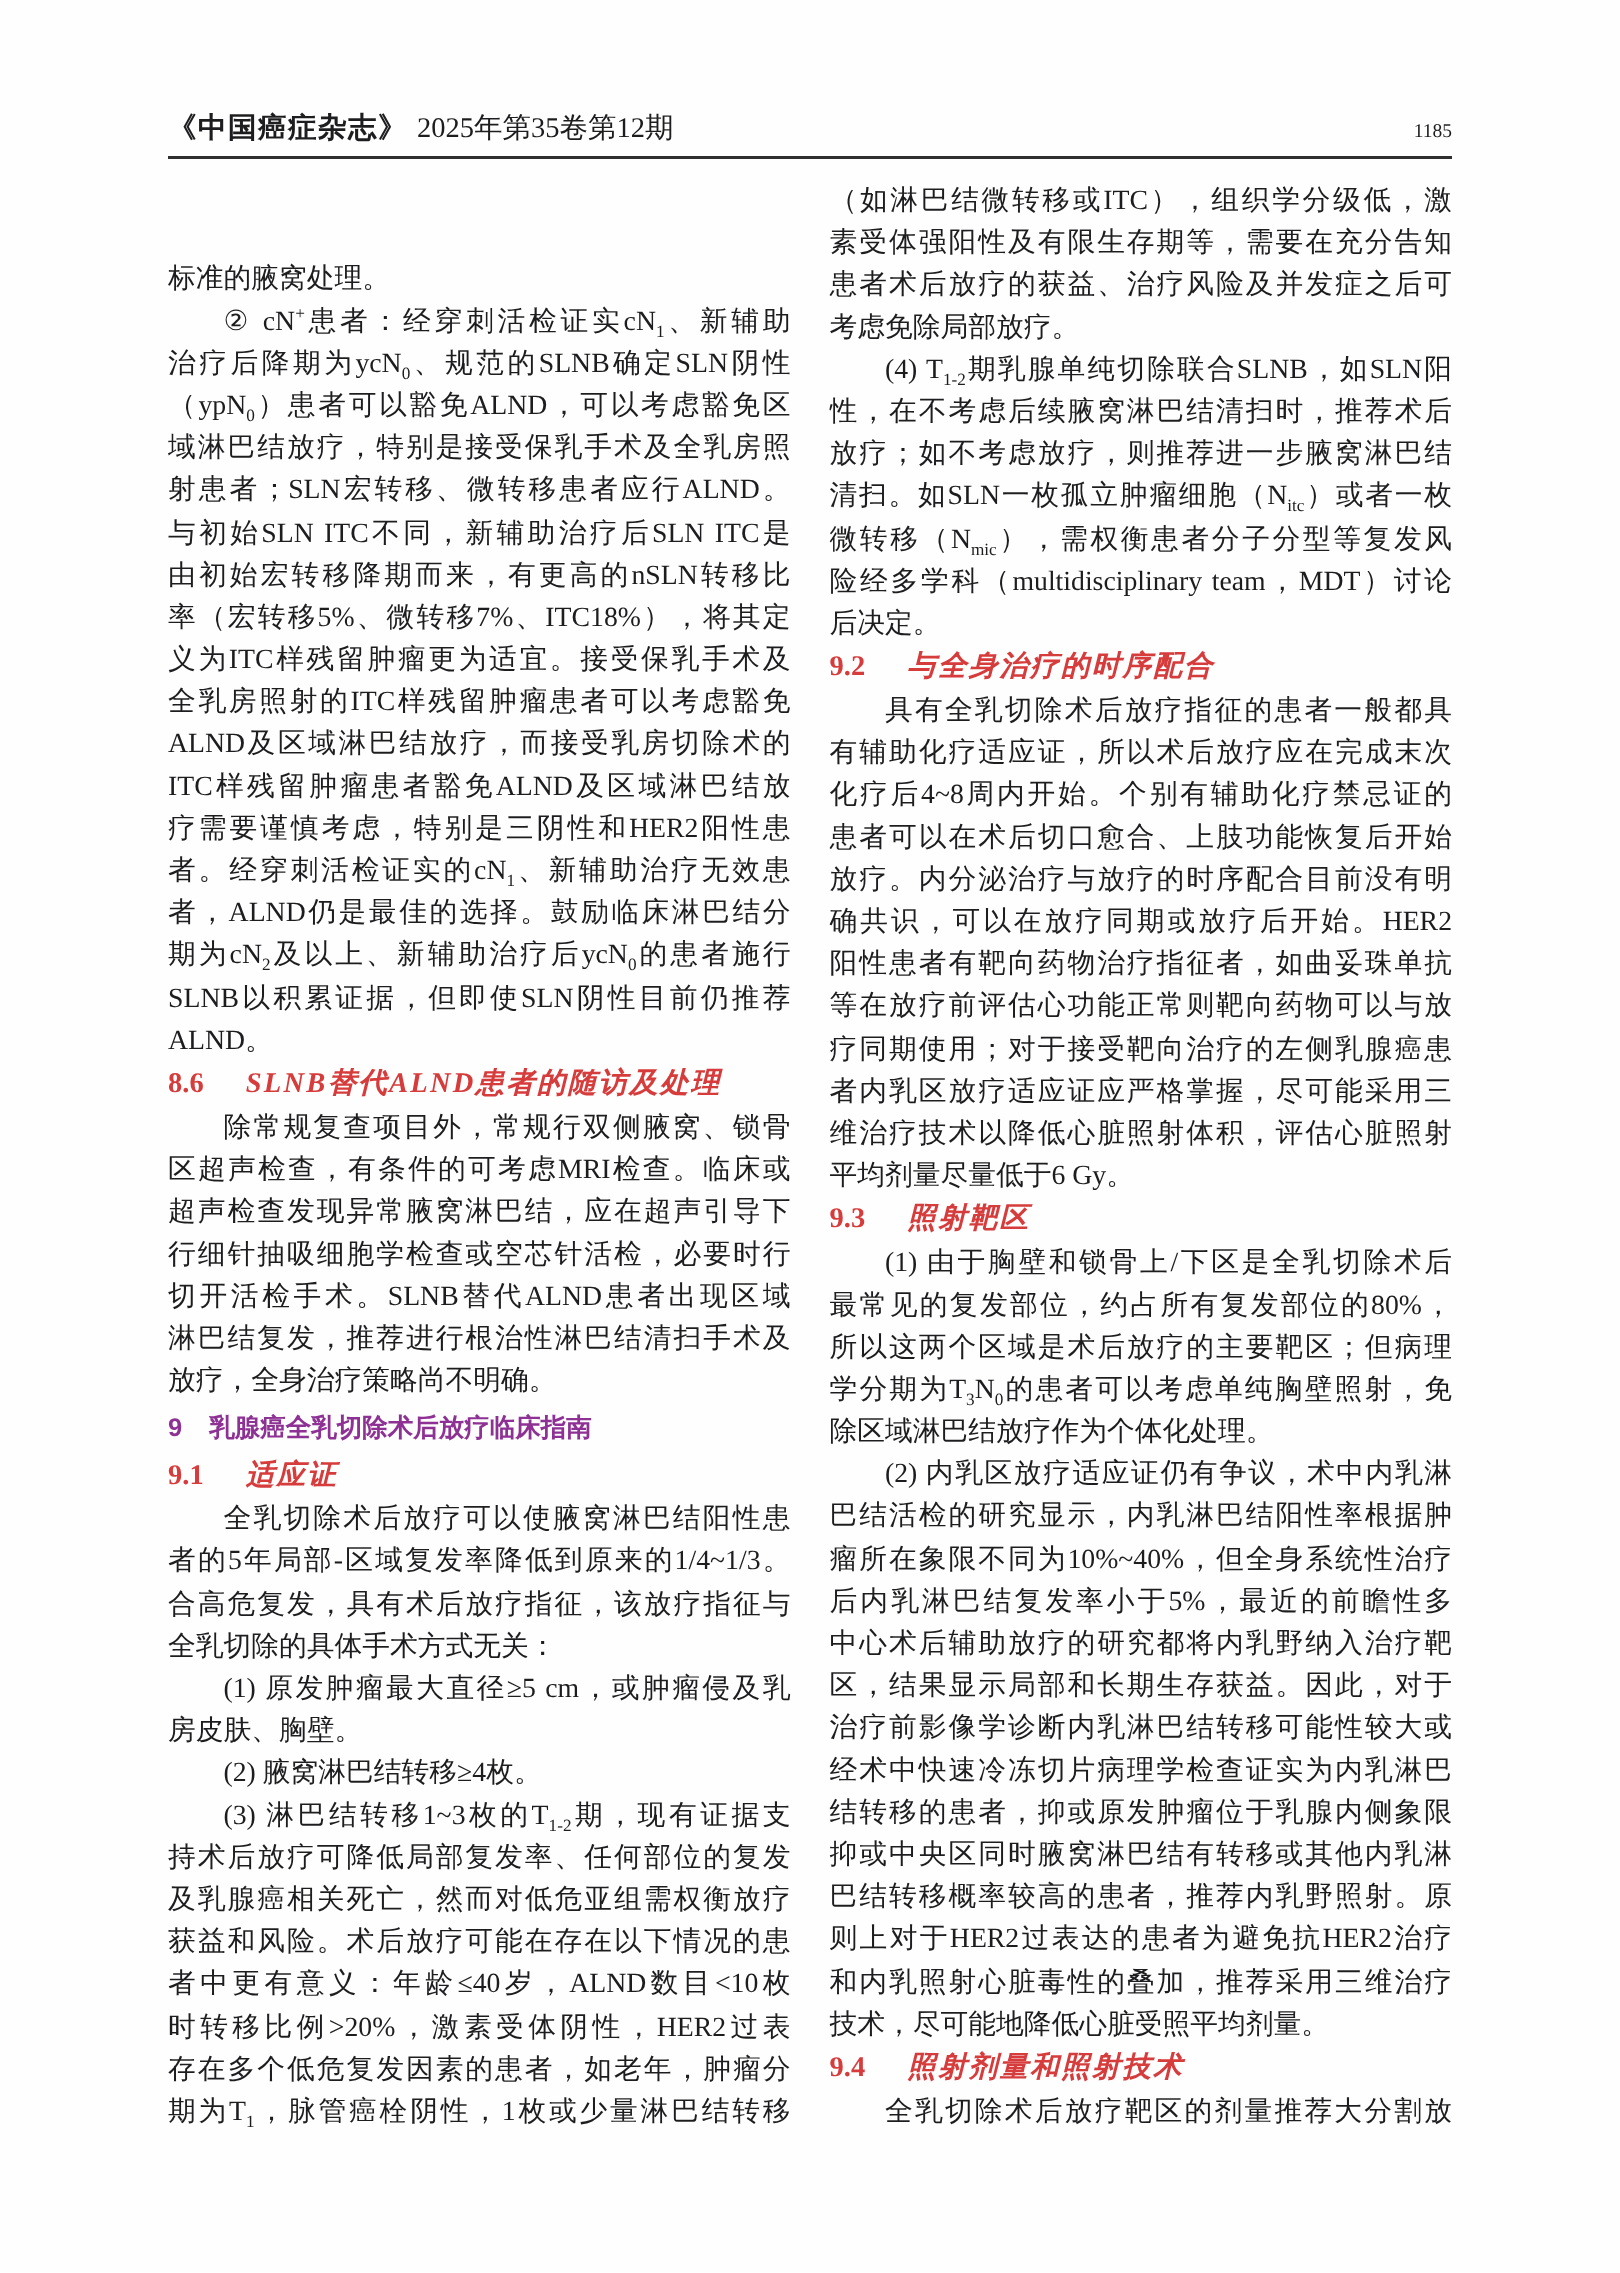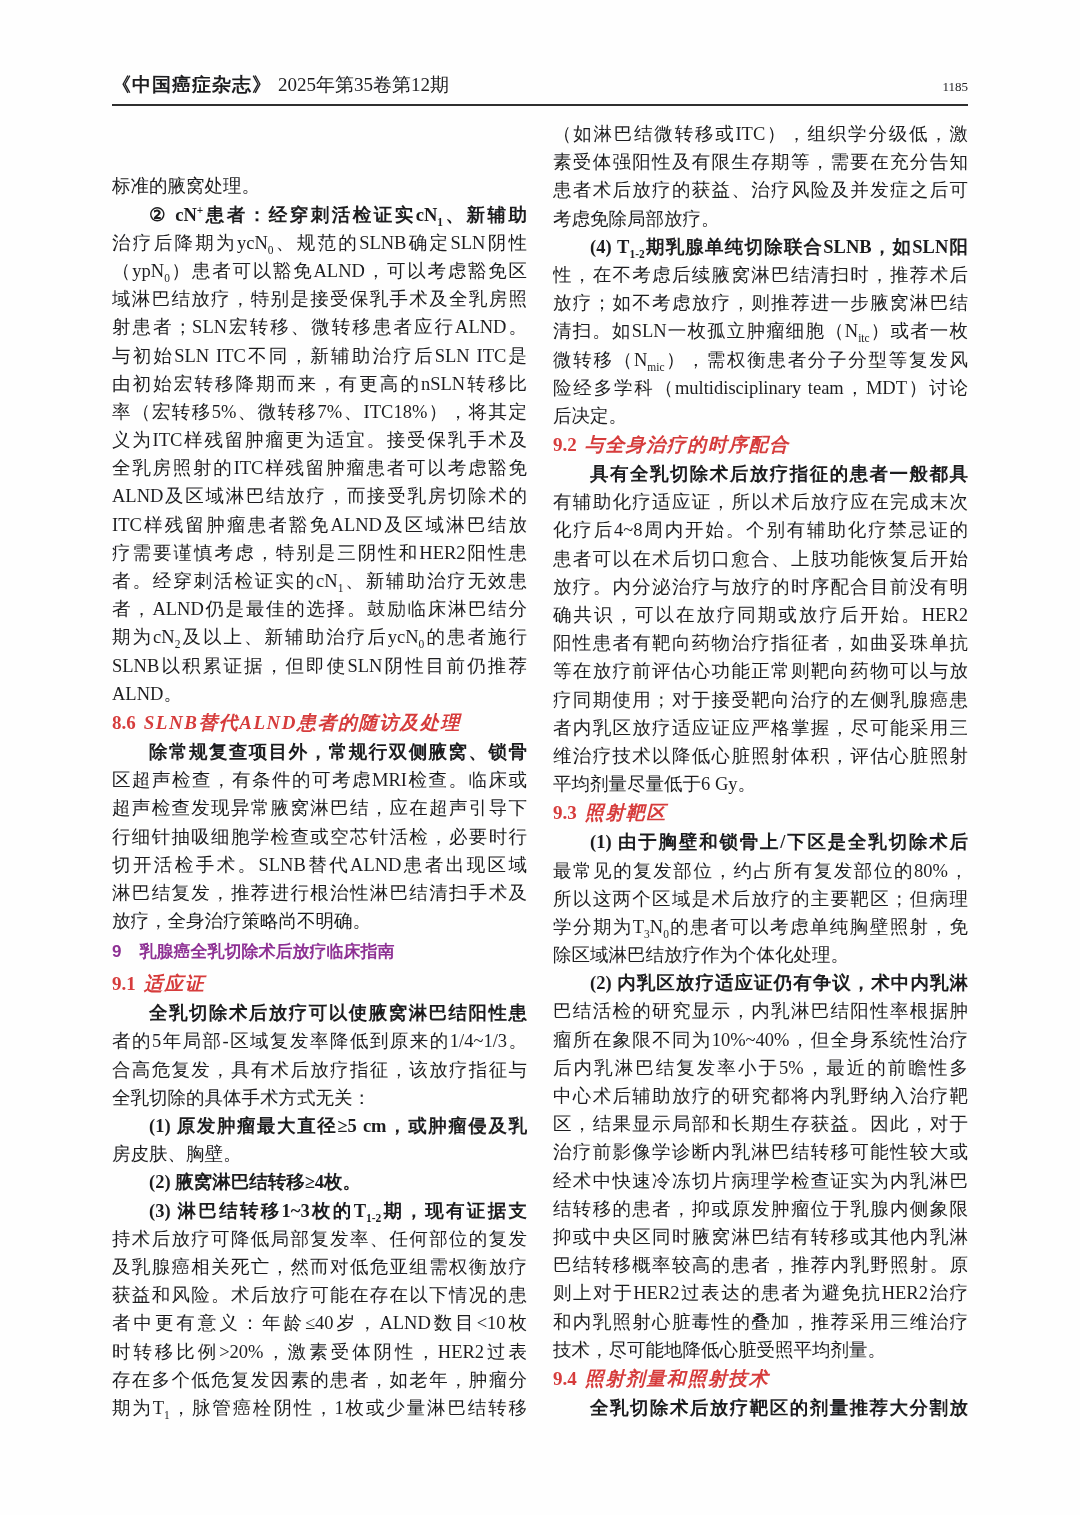--- a/index.html
+++ b/index.html
@@ -48,32 +48,32 @@
   .col { width: 415px; }
   .line {
     font-size: 18.5px;
     line-height: 28.2px;
     height: 28.2px;
     overflow: hidden;
     color: var(--ink);
   }
   .line.j { text-align: justify; text-align-last: justify; }
   .line.jl { text-align: left; }
-  .line.indent { text-indent: 2em; font-weight: bold; }
+  .line.indent { text-indent: 2em; }
   sub { font-size: 0.62em; line-height: 0; }
   sup { font-size: 0.62em; line-height: 0; }
   .h2 {
     height: 30px;
     line-height: 30px;
     overflow: hidden;
     color: var(--red);
     font-size: 19px;
     white-space: nowrap;
   }
-  .h2 .num { font-weight: bold; margin-right: 8px; }
+  .h2 .num { font-weight: bold; margin-right: 28px; }
   .h2 .title { font-style: italic; font-weight: 600; letter-spacing: 1.5px; }
   .h1 {
     height: 34px;
     line-height: 34px;
     overflow: hidden;
     color: var(--purple);
     font-family: Liberation Sans, sans-serif;
     font-weight: bold;
     font-size: 17px;
     white-space: nowrap;

